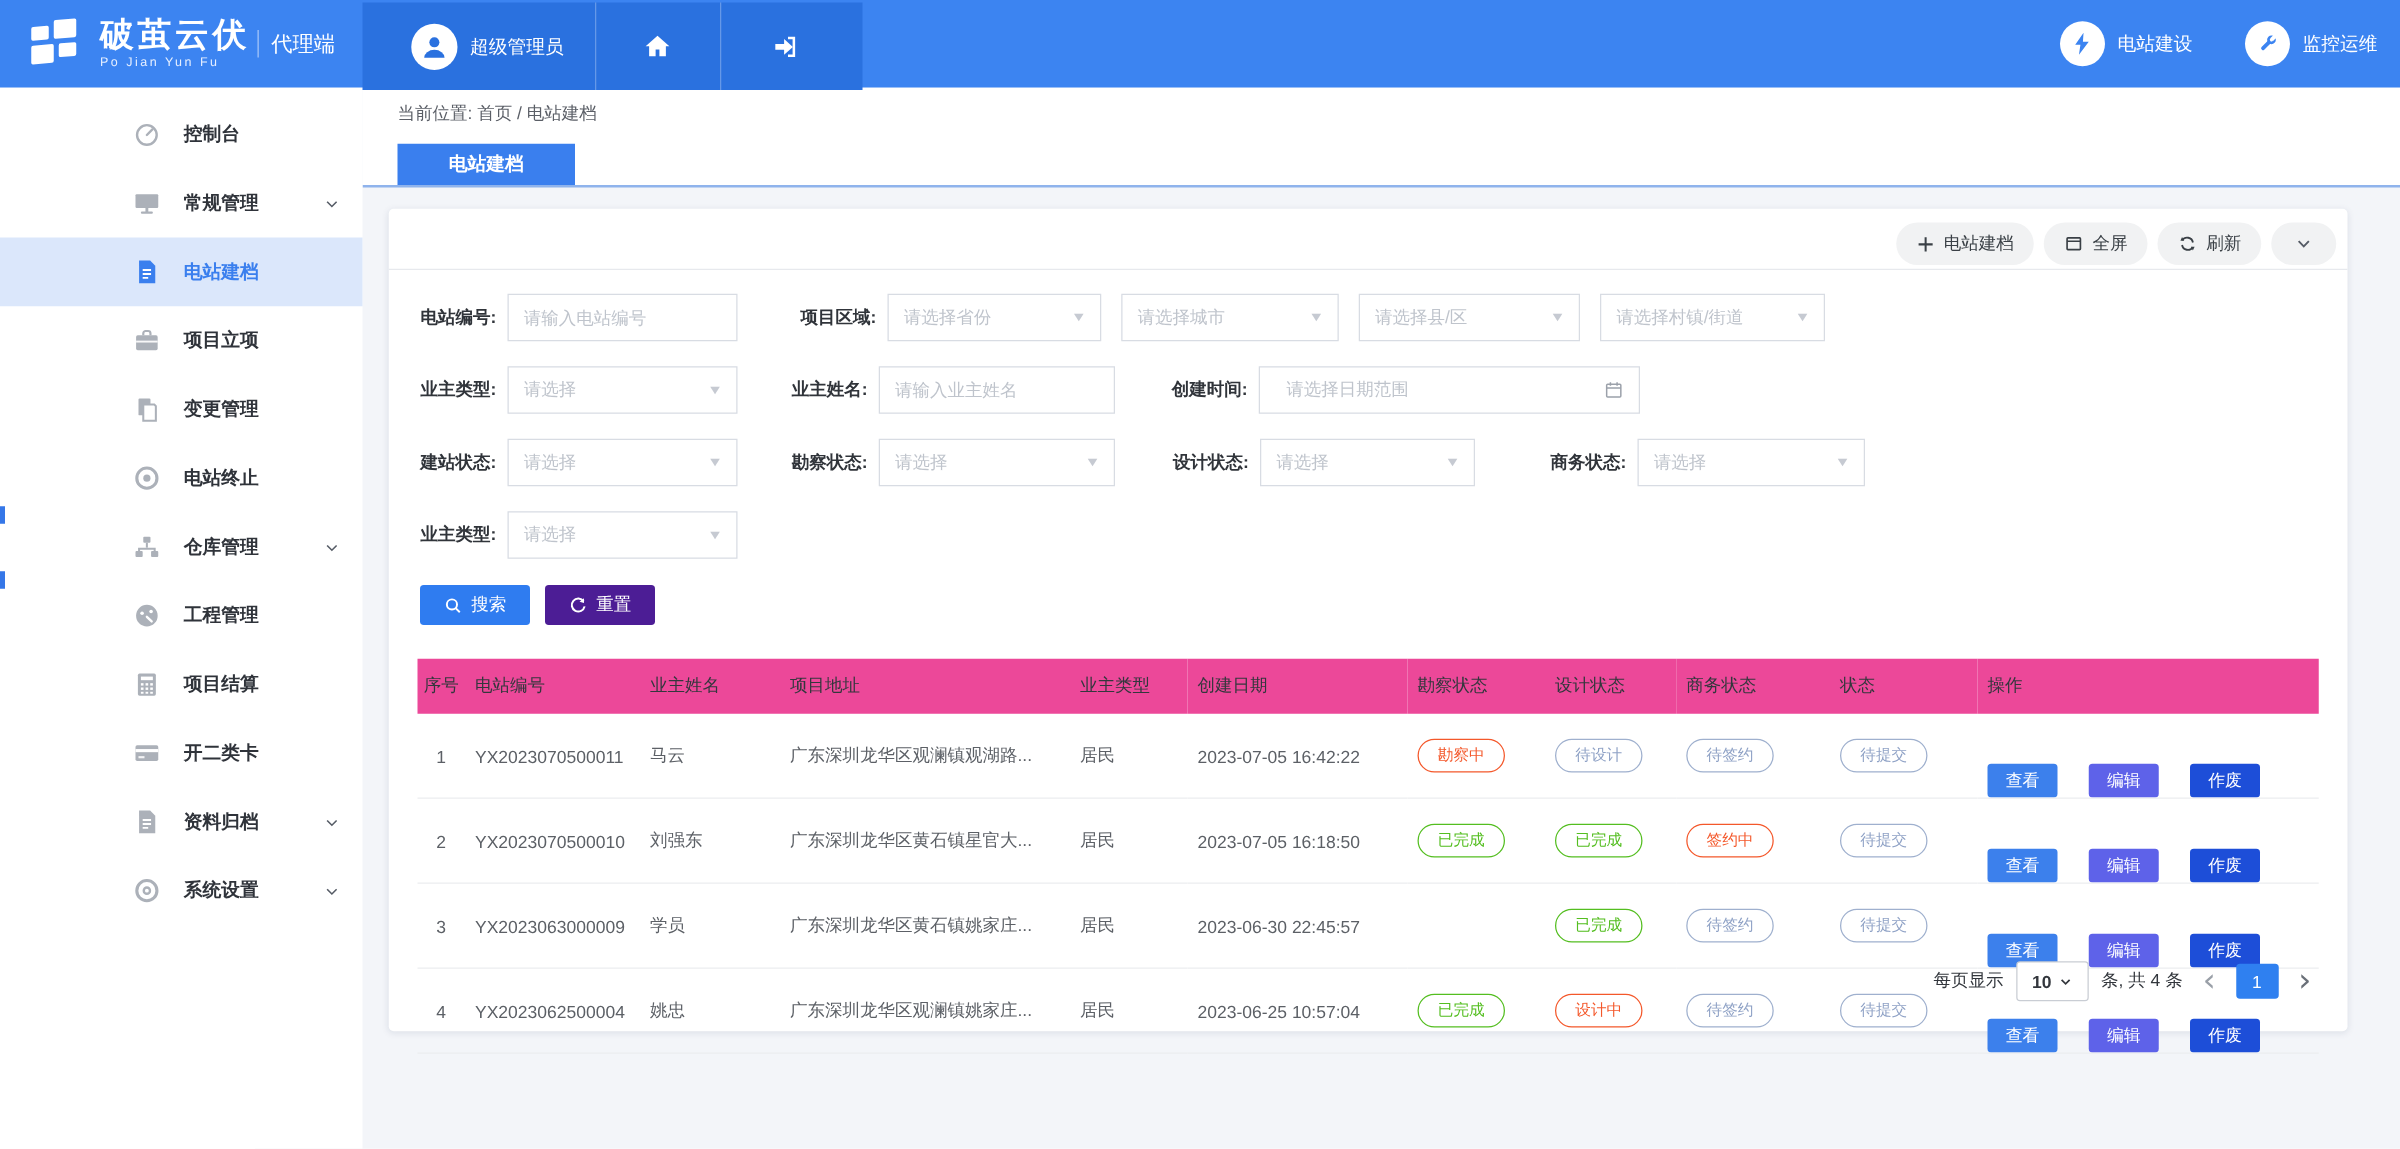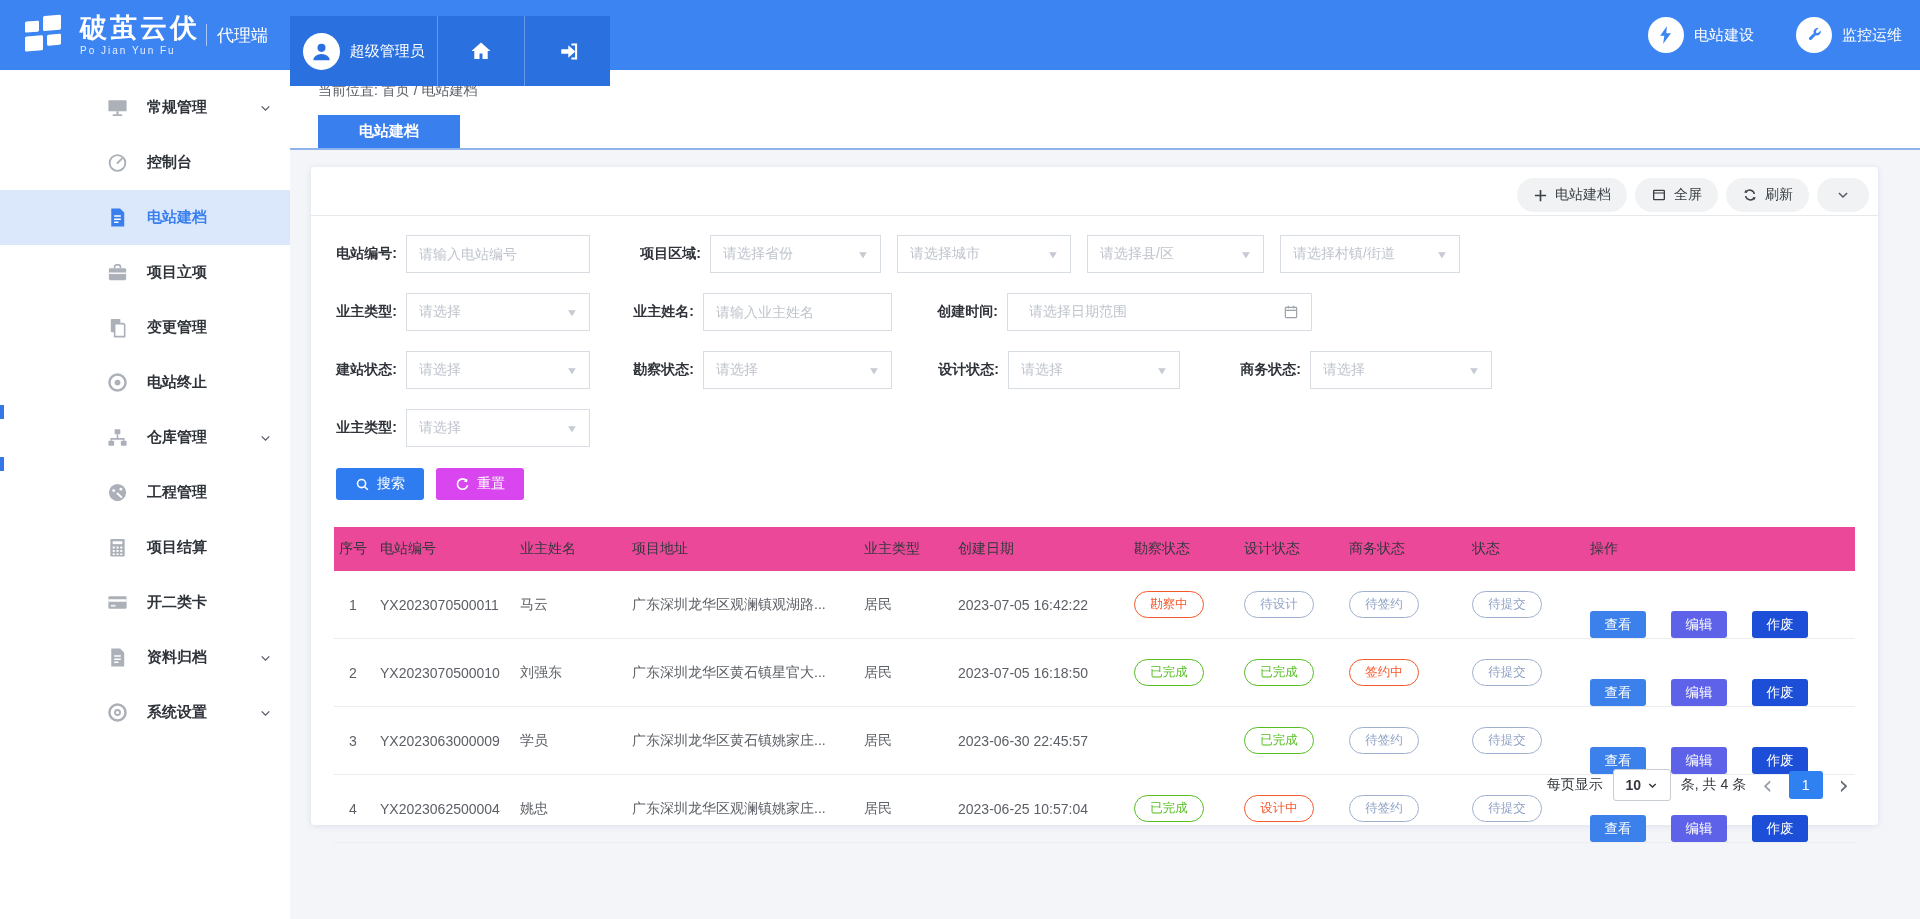--- a/index.html
+++ b/index.html
@@ -7,21 +7,21 @@
        font-family:"Liberation Sans","DejaVu Sans",sans-serif;background:#F3F5F9;
        -webkit-font-smoothing:antialiased;}
   
   .header{position:absolute;left:0;top:0;width:1920px;height:70px;background:#3C84F1;color:#fff;z-index:30;}
   .logo-wrap{position:absolute;left:22px;top:0;height:70px;display:flex;align-items:center;gap:14px;}
   .logo-mark{width:44px;height:44px;}
   .logo-text .cn{font-size:27px;font-weight:bold;letter-spacing:3px;line-height:1.05;}
   .logo-text .en{font-size:10px;letter-spacing:2px;color:#E6EFFF;margin-top:2px;}
   .portal{position:absolute;left:206px;top:0;height:70px;display:flex;align-items:center;gap:10px;font-size:17px;justify-content:flex-end;}
   .portal:before{content:"";width:1px;height:22px;background:rgba(255,255,255,.55);display:block;}
-  .hdr-dark{position:absolute;left:290px;top:16px;width:320px;height:70px;background:#2A71DF;display:flex;justify-content:center;}
+  .hdr-dark{position:absolute;left:290px;top:2px;width:400px;height:70px;background:#2A71DF;display:flex;justify-content:center;}
   .hdr-sec{height:70px;display:flex;align-items:center;justify-content:center;}
   .hdr-sec + .hdr-sec{border-left:1px solid rgba(255,255,255,.28);}
   .hdr-user{width:171px;gap:10px;padding-left:0;}
   .hdr-home,.hdr-logout{width:99px;cursor:pointer;}
   .avatar{width:37px;height:37px;border-radius:50%;background:#fff;display:flex;align-items:center;justify-content:center;}
   .user-name{font-size:15px;}
   .quick{position:absolute;right:18px;top:0;height:70px;display:flex;align-items:center;gap:42px;}
   .quick-item{display:flex;align-items:center;gap:10px;cursor:pointer;font-size:15px;}
   .qicon{width:36px;height:36px;border-radius:50%;background:#fff;display:flex;align-items:center;justify-content:center;}
   
@@ -61,21 +61,21 @@
   input.input{outline:none;}
   input.input::placeholder{color:#BFC4CC;}
   .select{justify-content:space-between;cursor:pointer;}
   .select .ph,.datebox .ph{color:#BFC4CC;white-space:nowrap;overflow:hidden;}
   .select .caret{color:#C6CAD2;font-size:10px;transform:scaleX(1.3);}
   .datebox{justify-content:space-between;cursor:pointer;}
   .frow1{top:68px;} .frow2{top:126px;} .frow3{top:184px;} .frow4{top:242px;}
   .btnrow{position:absolute;left:25px;top:301px;display:flex;gap:12px;}
   .btn-search{width:88px;height:32px;background:#2F7CF0;color:#fff;border:none;border-radius:3px;font-size:14px;
               display:flex;align-items:center;justify-content:center;gap:7px;cursor:pointer;}
-  .btn-reset{width:88px;height:32px;background:#d946ef;color:#fff;border:none;border-radius:3px;font-size:14px;
+  .btn-reset{width:88px;height:32px;background:#4c1d95;color:#fff;border:none;border-radius:3px;font-size:14px;
               display:flex;align-items:center;justify-content:center;gap:7px;cursor:pointer;}
   
   .tbl{position:absolute;left:23px;top:360px;width:1521px;border-collapse:collapse;table-layout:fixed;font-size:14px;}
   .tbl th{background:#ec4899;height:44px;font-weight:normal;color:#33373D;text-align:left;padding:0 8px;}
   .tbl td{height:49px;color:#5C6066;border-bottom:1px solid #EBEDF0;padding:0 8px;white-space:nowrap;overflow:hidden;}
   .tbl tr td:first-child,.tbl tr th:first-child{text-align:center;padding:0 2px;}
   .badge{display:inline-block;min-width:44px;text-align:center;padding:4px 12px;border-radius:14px;border:1px solid;
          font-size:12.5px;background:#fff;}
   .badge-orange{color:#F4582B;border-color:#F4582B;}
   .badge-green{color:#54BE20;border-color:#54BE20;}
@@ -162,42 +162,42 @@
       <span>监控运维</span>
     </div>
   </div>
 </div>
 
 <div class="sidebar">
   <div style="height:10px"></div>
 
   <div class="side-item">
     <span class="sicon">
+      <svg width="23" height="23" viewBox="0 0 24 24" fill="none" stroke="#ACB1B9" stroke-width="2">
+        <circle cx="12" cy="12.5" r="8.2"></circle>
+          <path d="M12 12.5 L16.6 7.9" stroke-linecap="round"></path>
+      </svg>
+      </span>
+    <span class="slabel">控制台</span>
+  </div>
+
+  <div class="side-item">
+    <span class="sicon">
       <svg width="23" height="23" viewBox="0 0 24 24" fill="#ACB1B9">
         <path d="M3.5 4.5h17a1 1 0 0 1 1 1V15a1 1 0 0 1-1 1h-17a1 1 0 0 1-1-1V5.5a1 1 0 0 1 1-1z"></path>
         <rect x="10.8" y="16" width="2.4" height="3.4"></rect>
           <rect x="7" y="19" width="10" height="1.9" rx=".9"></rect>
       </svg>
       </span>
     <span class="slabel">常规管理</span>
     <span class="side-chev">
       <svg width="13" height="13" viewBox="0 0 24 24" fill="none" stroke="#565C66" stroke-width="2.4">
           <polyline points="5,9 12,16 19,9"></polyline>
         </svg>
       </span>
-  </div>
-
-  <div class="side-item">
-    <span class="sicon">
-      <svg width="23" height="23" viewBox="0 0 24 24" fill="none" stroke="#ACB1B9" stroke-width="2">
-        <circle cx="12" cy="12.5" r="8.2"></circle>
-          <path d="M12 12.5 L16.6 7.9" stroke-linecap="round"></path>
-      </svg>
-      </span>
-    <span class="slabel">控制台</span>
   </div>
 
   <div class="side-item active">
     <span class="sicon">
       <svg width="23" height="23" viewBox="0 0 24 24">
         <path fill="#3A7FEE" d="M5.5 2.5h9.2l4.3 4.3V21.5h-13.5z"></path>
         <g stroke="#fff" stroke-width="1.6">
             <path d="M8.5 10.5h7M8.5 13.8h7M8.5 17h4.6"></path>
           </g>
       </svg>

